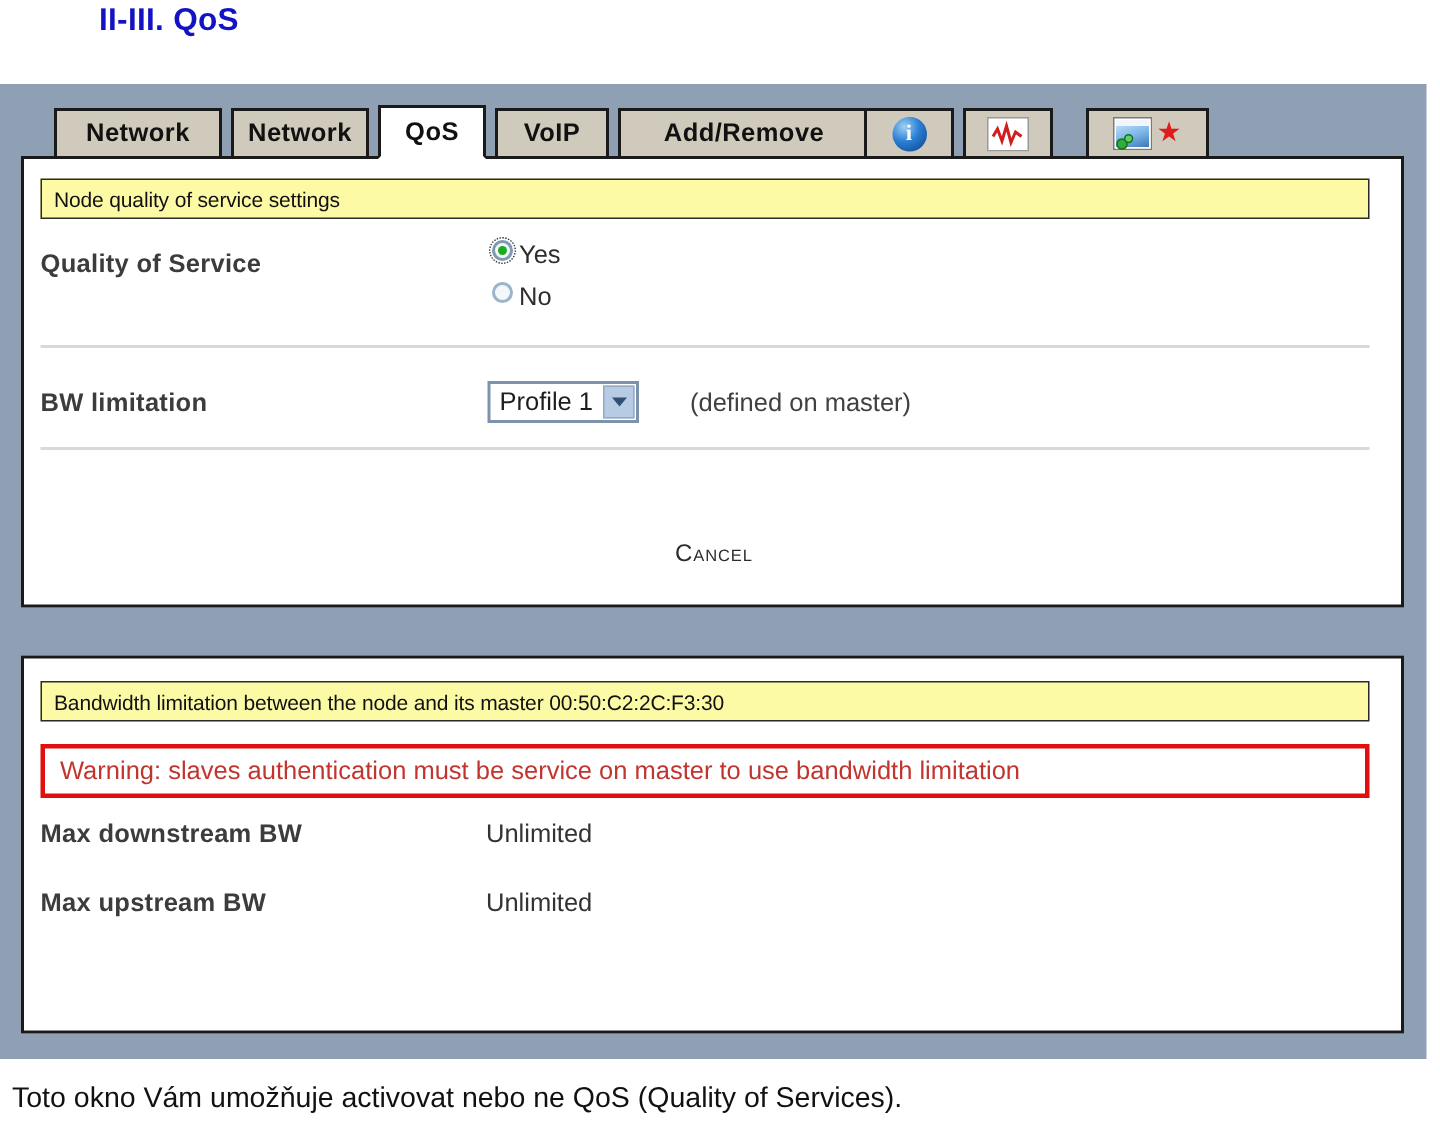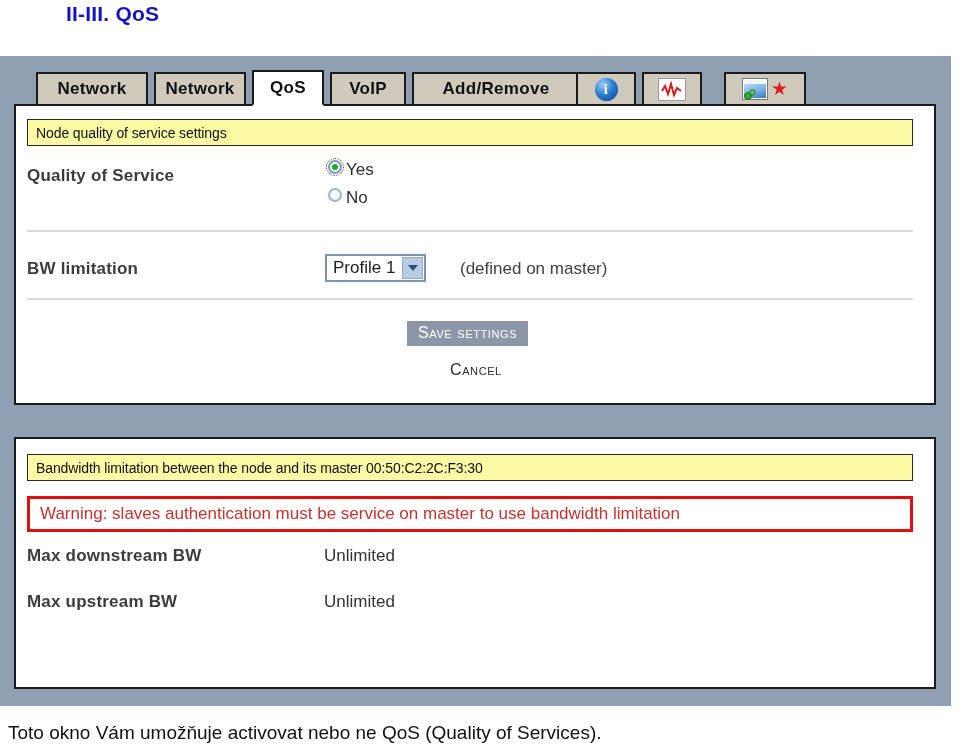--- a/index.html
+++ b/index.html
@@ -358,21 +358,20 @@
 
     <div class="selectbox" style="left:309px; top:148px; width:101px;">
       <span>Profile 1</span>
       <span class="select-arrow"></span>
     </div>
 
     <div class="select-note" style="left:444px; top:153px;">(defined on master)</div>
 
     <div class="divider" style="left:11px; top:192px; width:886px;"></div>
 
-    <div class="save-btn" style="left:391px; top:215px;">Save settings</div>
 
     <div class="cancel-btn" style="left:434px; top:255px;">Cancel</div>
   </div>
 
   <div class="panel panel-bottom">
 
     <div class="yellowbar" style="left:11px; top:15px; width:886px; height:27px;">Bandwidth limitation between the node and its master 00:50:C2:2C:F3:30</div>
 
     <div class="warning" style="left:11px; top:57px; width:886px; height:36px;">Warning: slaves authentication must be service on master to use bandwidth limitation</div>
 

